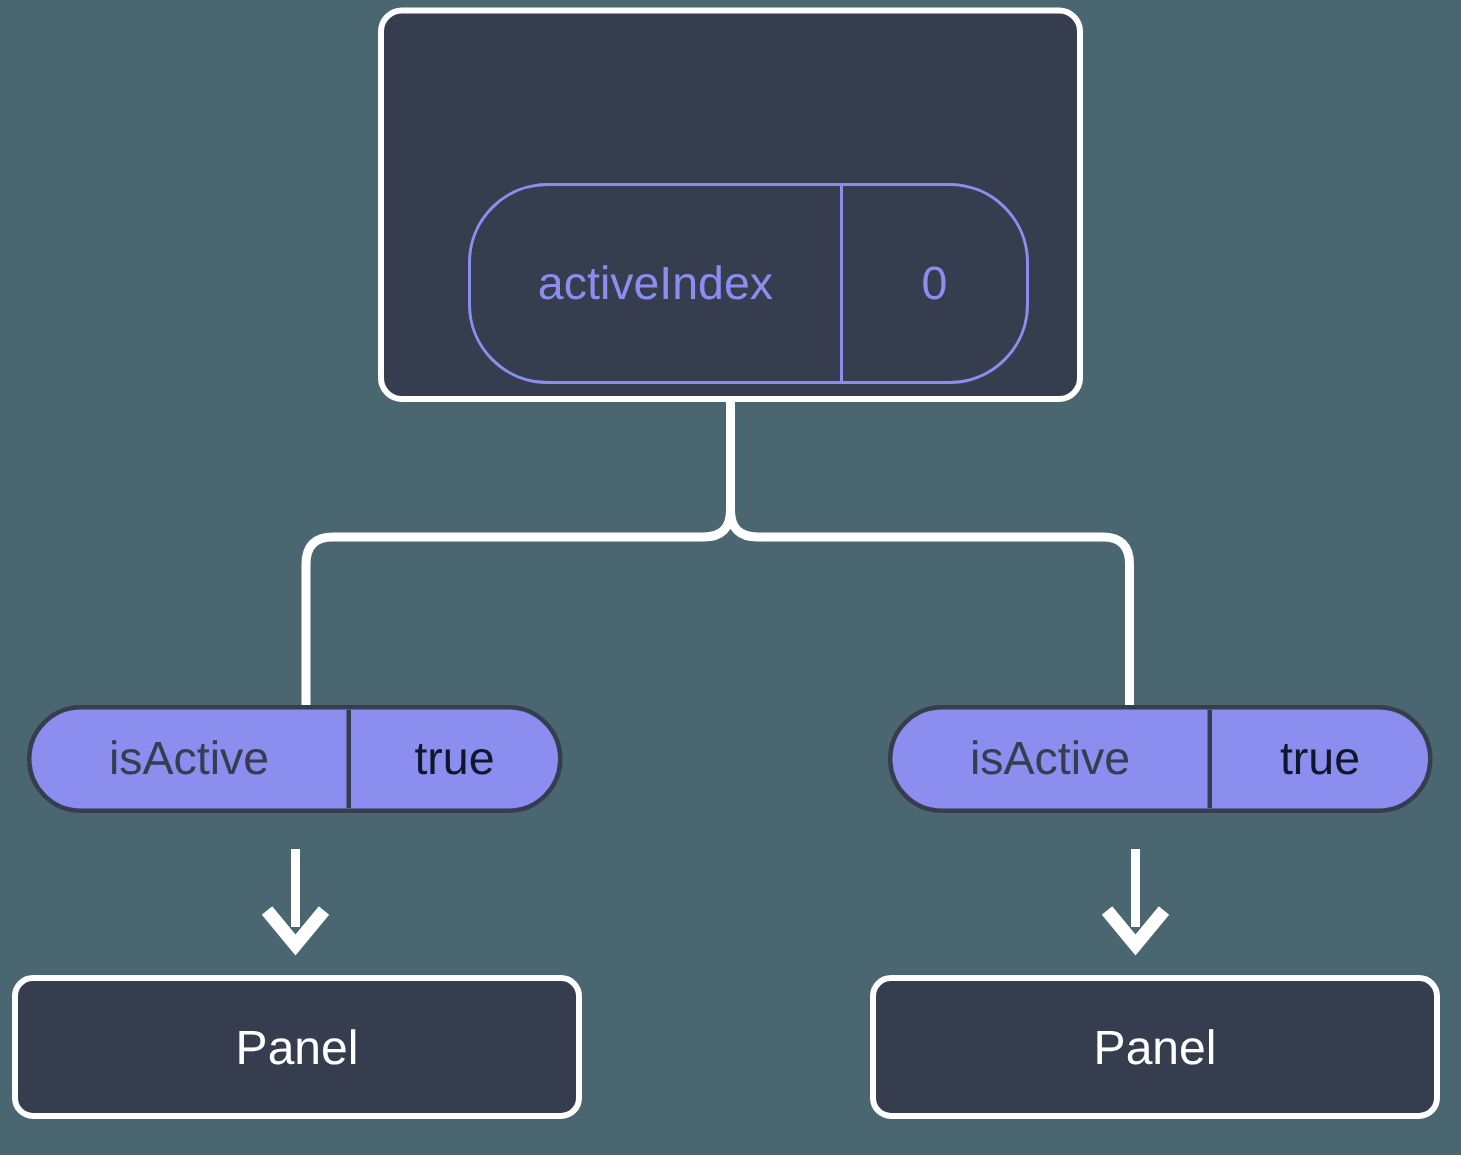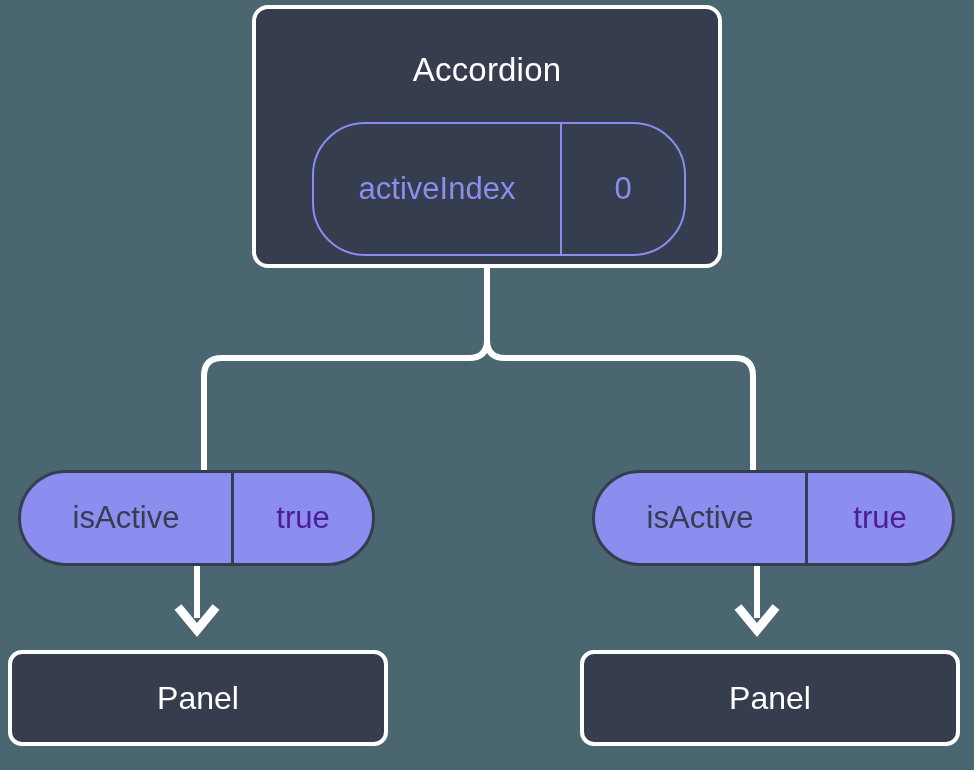--- a/index.html
+++ b/index.html
@@ -86,21 +86,21 @@
     align-items: center;
     justify-content: center;
     color: #8b8def;
     font-size: 31px;
     font-weight: 400;
   }
 
   
   .state-pill {
     position: absolute;
-    height: 96px;
+    height: 72px;
     box-sizing: border-box;
     display: flex;
     align-items: stretch;
     background: #8b8def;
     border: 3px solid #353d4e;
     border-radius: 48px;
     overflow: hidden;
     z-index: 2;
   }
   .state-pill .sp-key {
@@ -110,21 +110,21 @@
     color: #353d4e;
     font-size: 31px;
     font-weight: 400;
     border-right: 3px solid #353d4e;
   }
   .state-pill .sp-val {
     flex: 1 1 auto;
     display: flex;
     align-items: center;
     justify-content: center;
-    color: #4c1d95;
+    color: #0f172a;
     font-size: 31px;
     font-weight: 400;
   }
 
   #pill-left  { left: 18px;  top: 470px; width: 357px; }
   #pill-left  .sp-key { flex: 0 0 210px; }
 
   #pill-right { left: 592px; top: 470px; width: 363px; }
   #pill-right .sp-key { flex: 0 0 210px; }
 
@@ -170,21 +170,20 @@
              L 204 470" fill="none" stroke="#ffffff" stroke-width="6" stroke-linecap="round" stroke-linejoin="round"></path>
 
     <line x1="197" y1="566" x2="197" y2="618" stroke="#ffffff" stroke-width="6" stroke-linecap="butt"></line>
     <path d="M 178 607 L 197 630 L 216 607" fill="none" stroke="#ffffff" stroke-width="9" stroke-linecap="butt" stroke-linejoin="miter"></path>
 
     <line x1="757" y1="566" x2="757" y2="618" stroke="#ffffff" stroke-width="6" stroke-linecap="butt"></line>
     <path d="M 738 607 L 757 630 L 776 607" fill="none" stroke="#ffffff" stroke-width="9" stroke-linecap="butt" stroke-linejoin="miter"></path>
   </svg>
 
   <div class="root-node">
-    <div class="root-title">Accordion</div>
 
     <div class="prop-pill">
       <div class="pp-key">activeIndex</div>
       <div class="pp-val">0</div>
     </div>
   </div>
 
   <div class="state-pill" id="pill-left">
     <div class="sp-key">isActive</div>
     <div class="sp-val">true</div>

